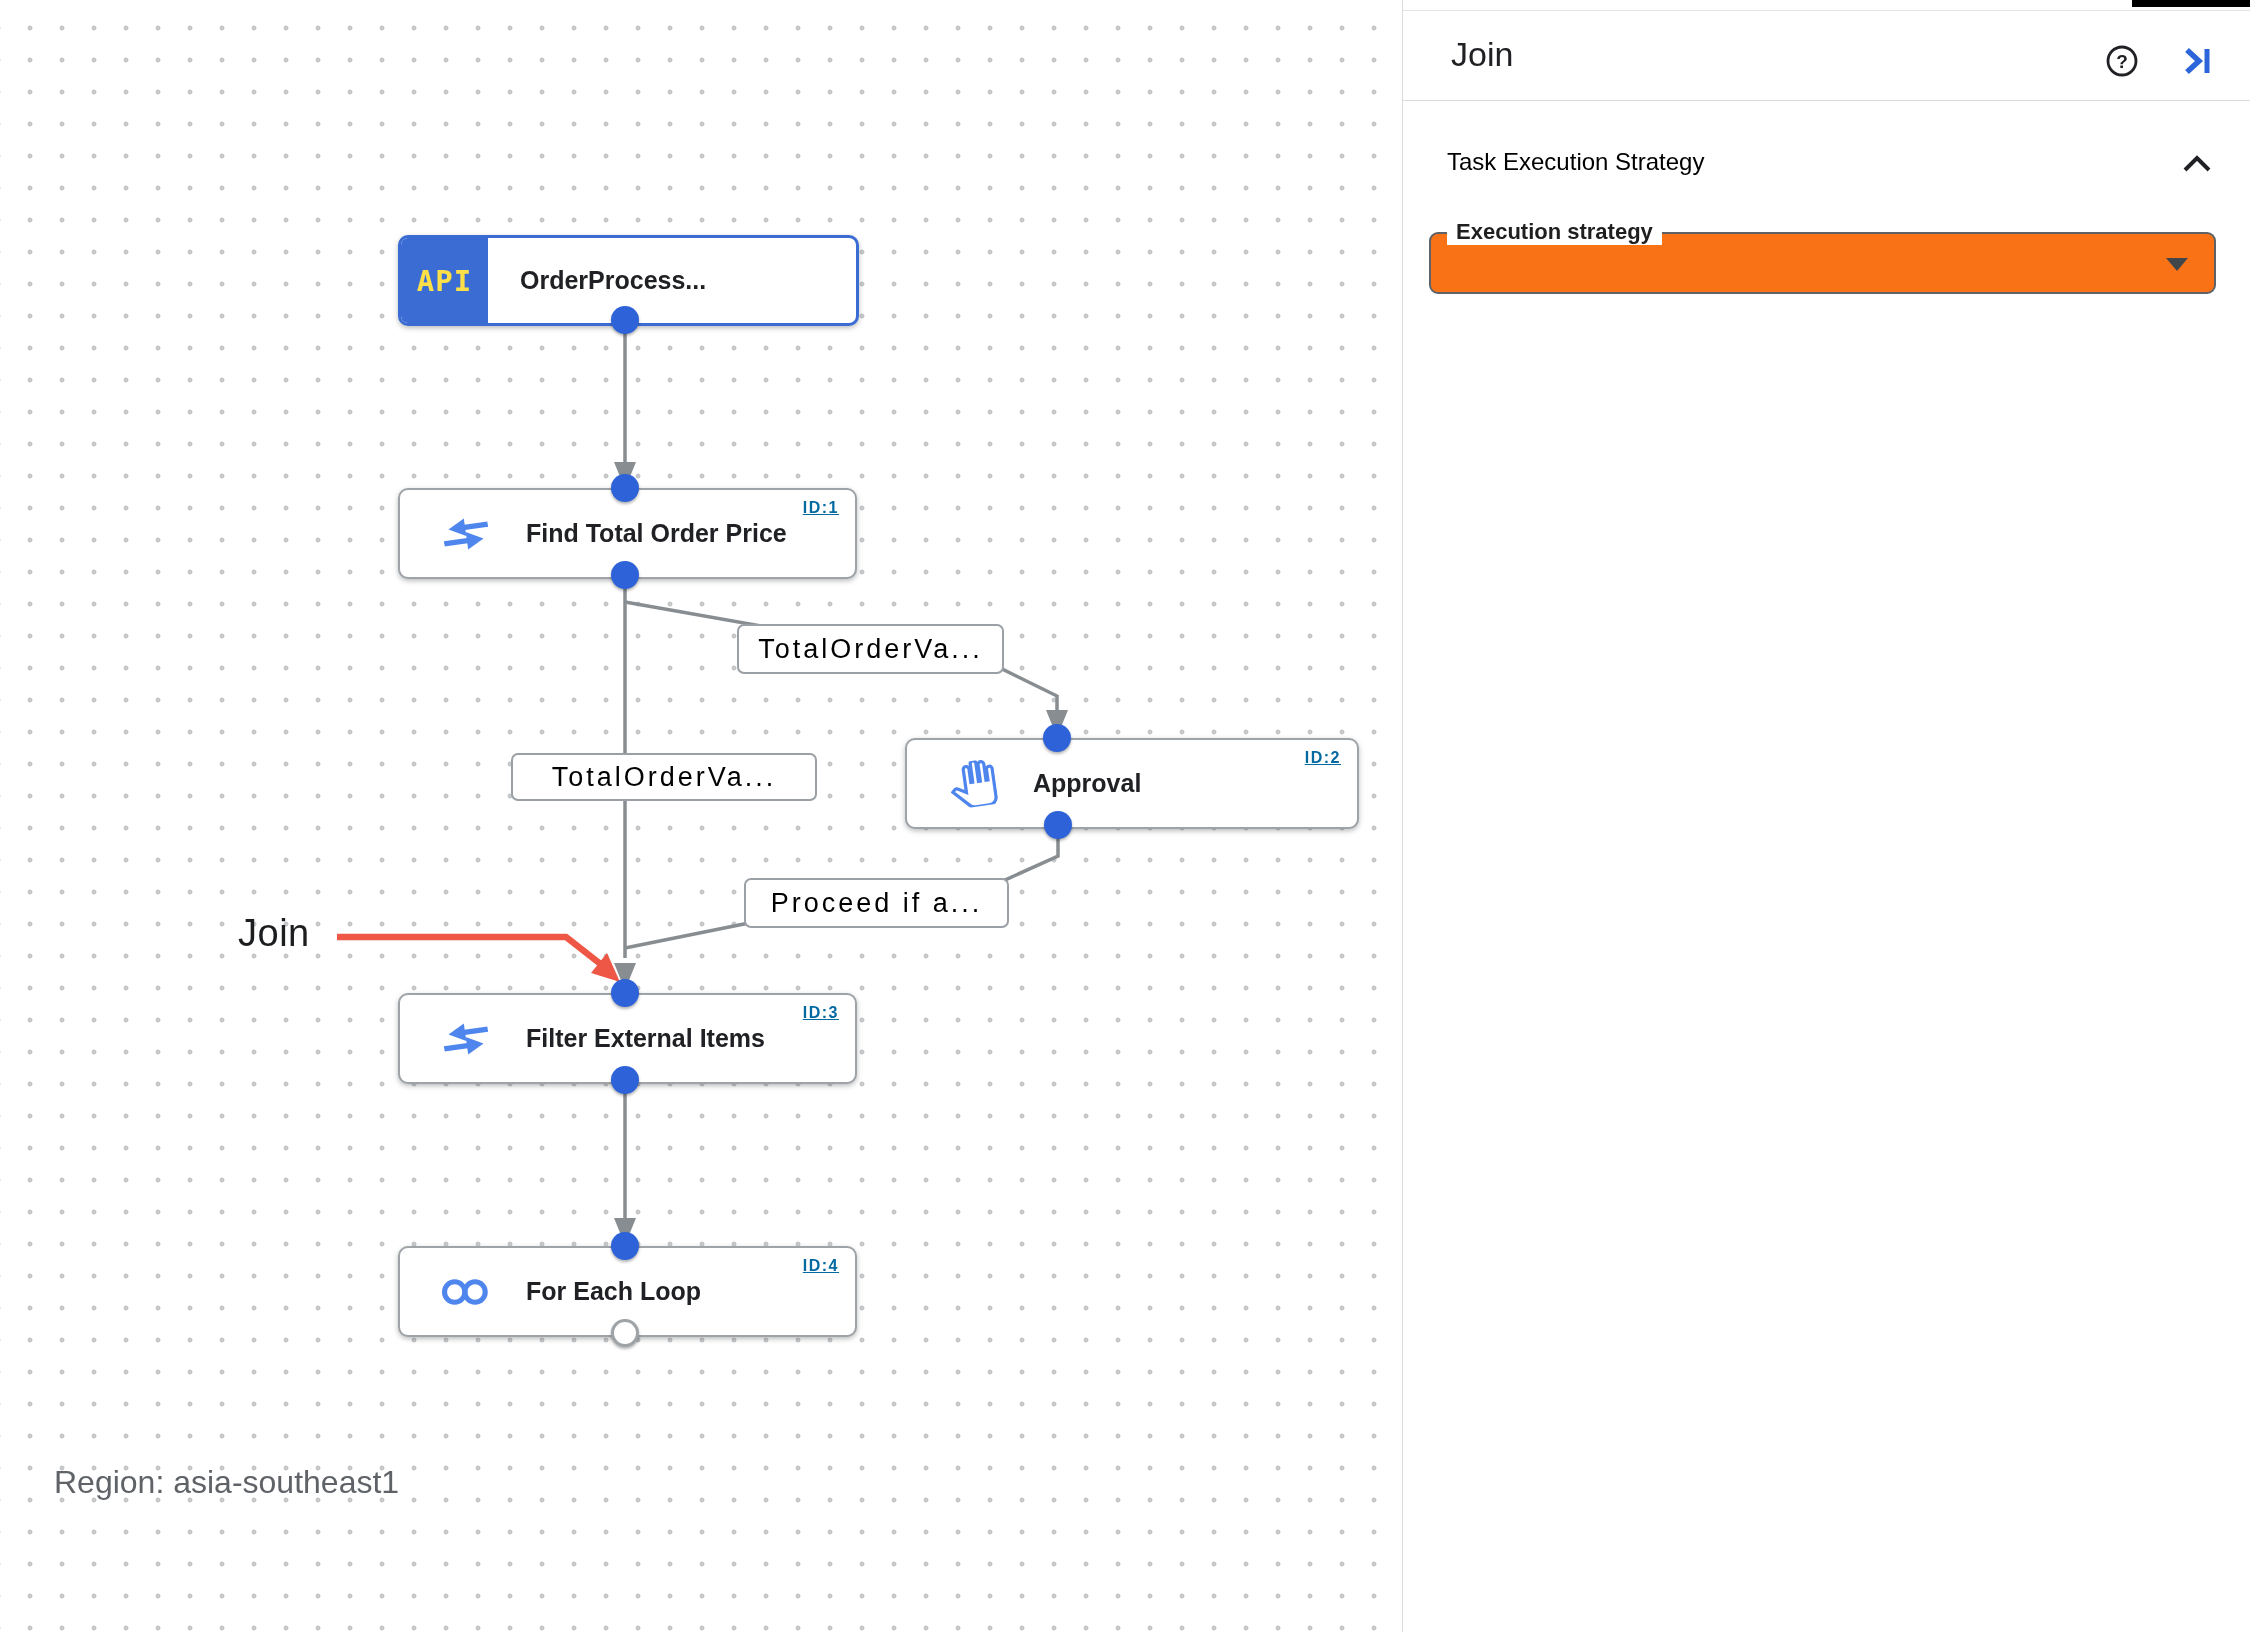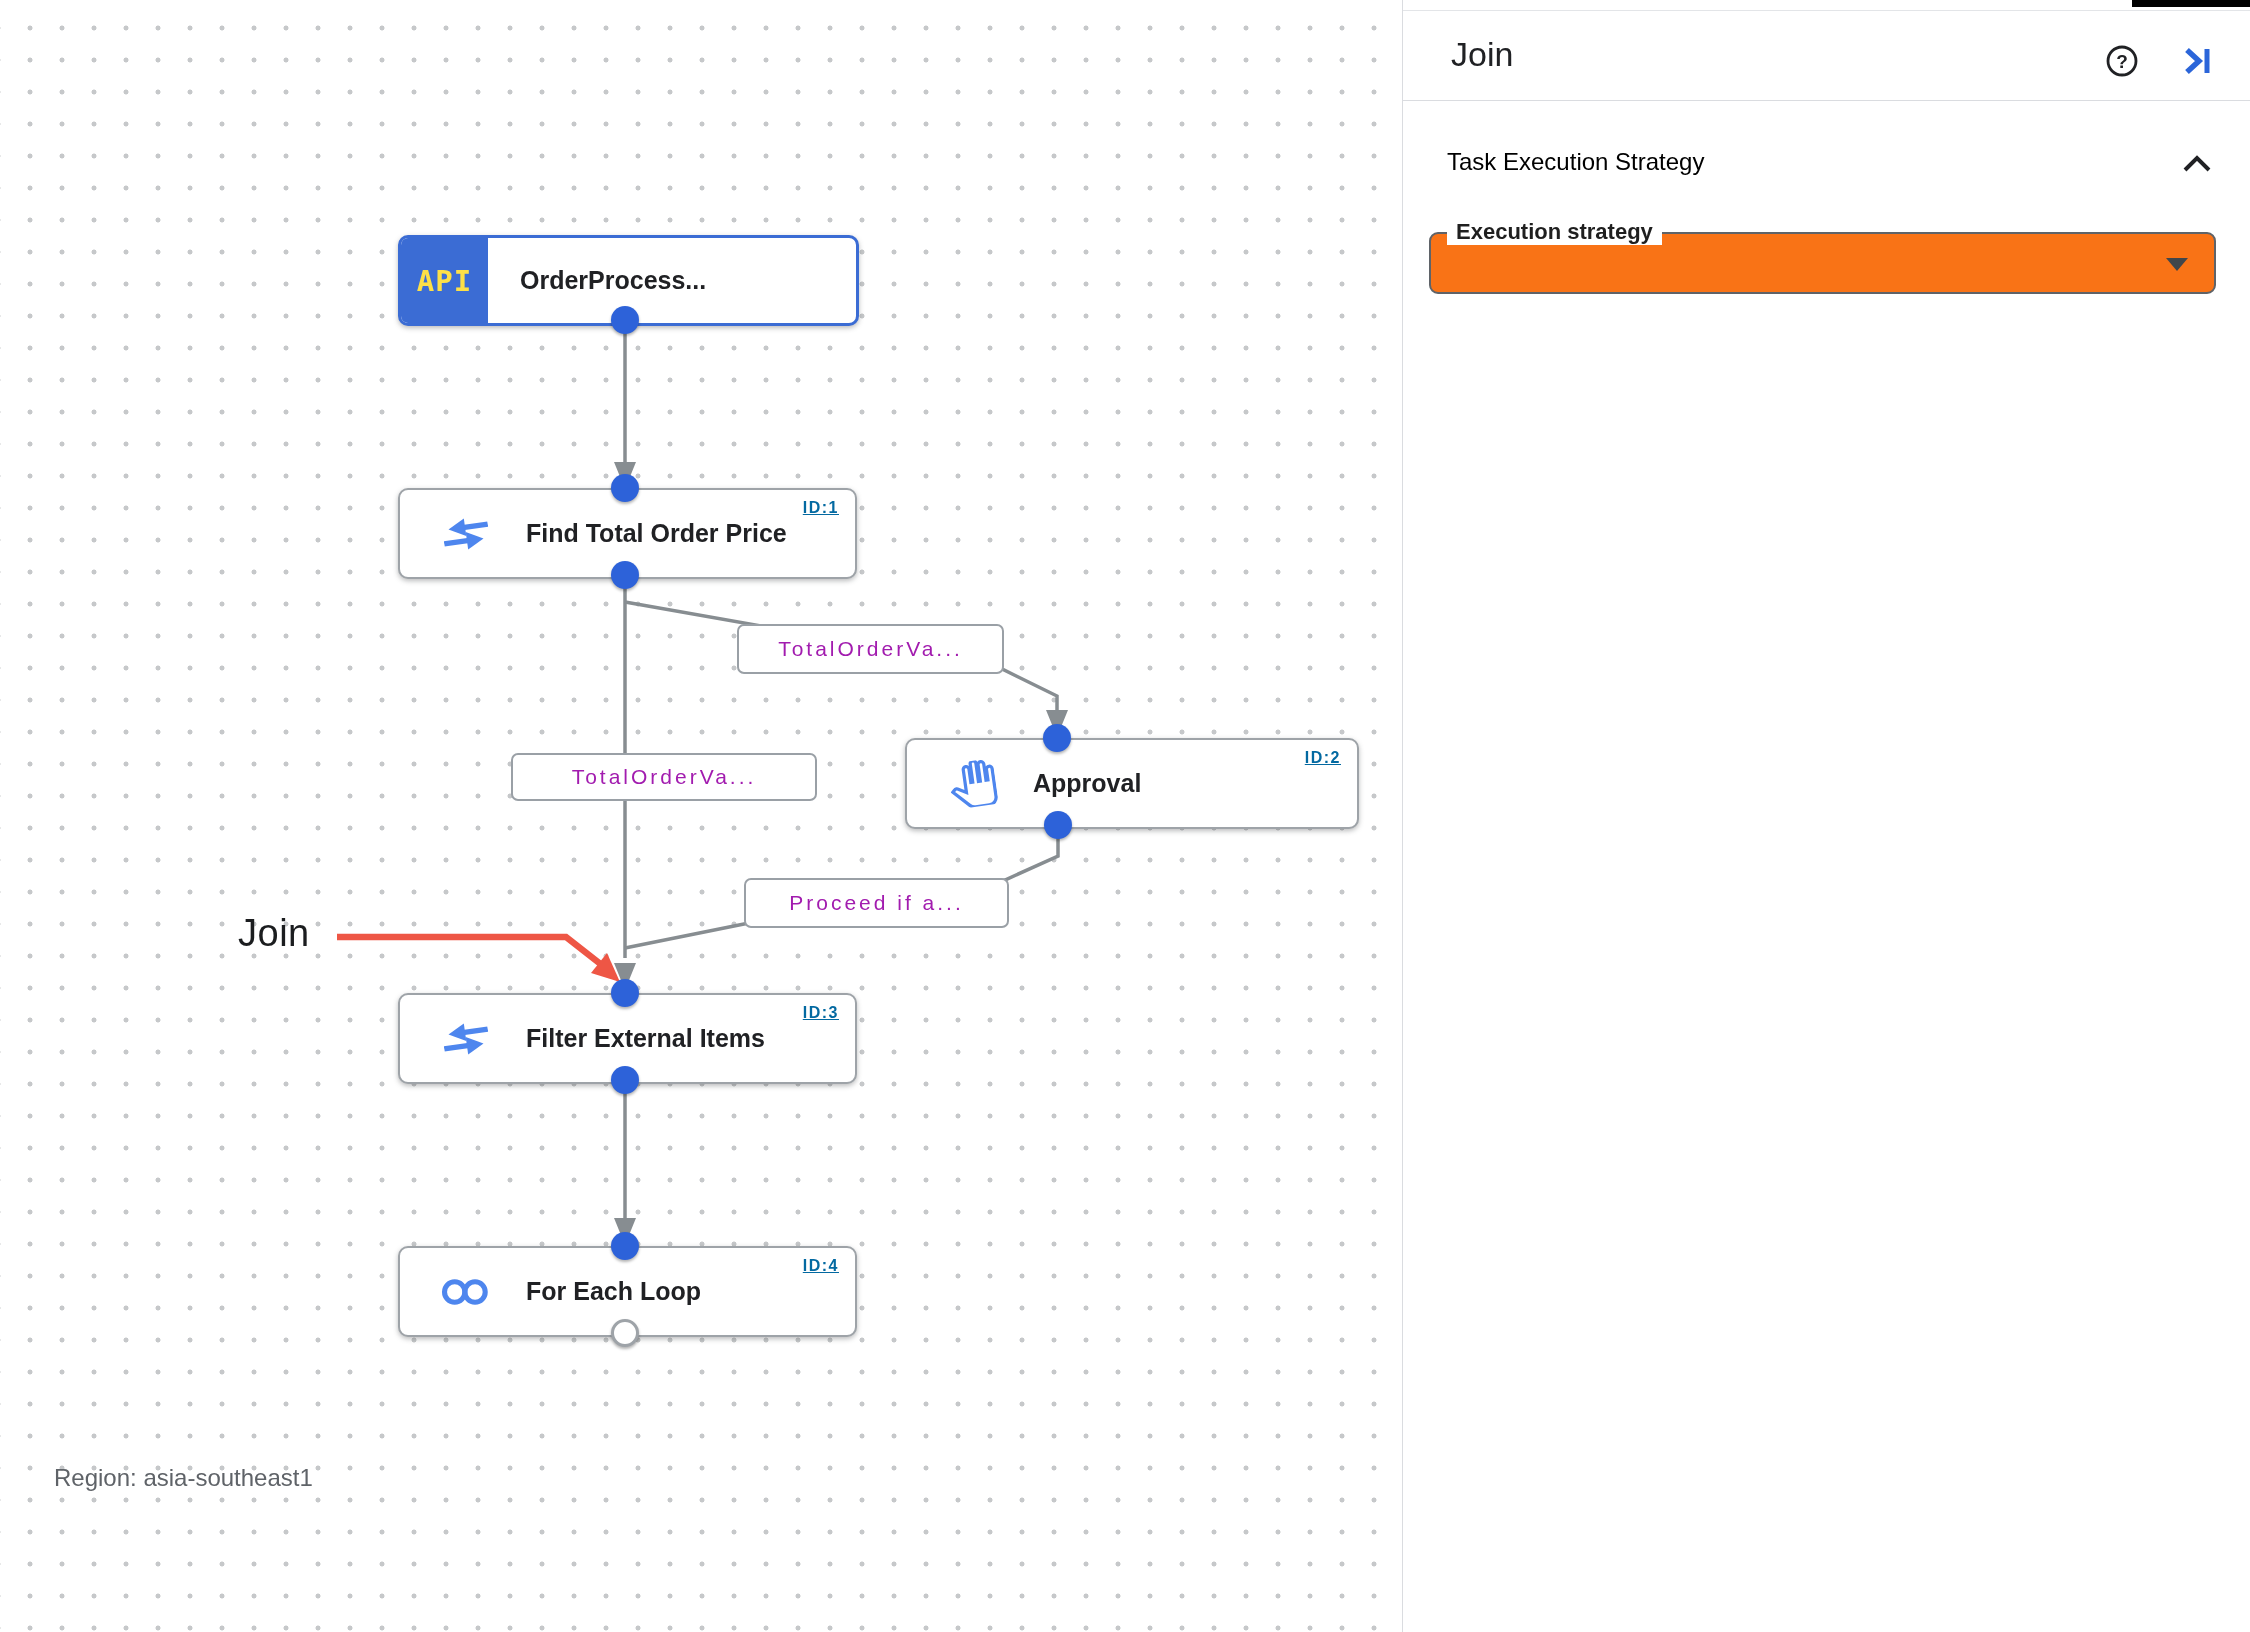--- a/index.html
+++ b/index.html
@@ -31,30 +31,30 @@
   #node-filter{left:398px;top:993px;width:455px;height:87px;}
   #node-foreach{left:398px;top:1246px;width:455px;height:87px;}
 
   
   .port{position:absolute;width:28px;height:28px;border-radius:50%;background:#2d62d9;
         z-index:5;box-shadow:0 2px 3px rgba(0,0,0,.3);box-sizing:border-box;}
   .port.empty{background:#fff;border:3.5px solid #9ea3a8;}
 
   
   .edge-label{position:absolute;background:#fff;border:2px solid #9aa0a6;border-radius:7px;
-      display:flex;align-items:center;justify-content:center;font-size:21px;letter-spacing:3px;
-      color:#a21caf;z-index:2;white-space:nowrap;}
+      display:flex;align-items:center;justify-content:center;font-size:27px;letter-spacing:3px;
+      color:#000000;z-index:2;white-space:nowrap;}
   #elabel-branch{left:737px;top:624px;width:263px;height:46px;}
   #elabel-main{left:511px;top:753px;width:302px;height:44px;}
   #elabel-return{left:744px;top:878px;width:261px;height:46px;}
 
   
   #join-annotation-text{position:absolute;left:238px;top:912px;font-size:38px;color:#1b1d1f;
       z-index:6;letter-spacing:.5px;}
-  #region-label{position:absolute;left:54px;top:1464px;font-size:24px;color:#5f6368;z-index:2;}
+  #region-label{position:absolute;left:54px;top:1464px;font-size:32px;color:#5f6368;z-index:2;}
 
   
   #panel{position:absolute;left:1402px;top:0;width:848px;height:1632px;background:#fff;
          border-left:1px solid #dadce0;box-sizing:border-box;}
   #panel-topline{position:absolute;left:0;top:10px;width:100%;height:1px;background:#e3e5e8;}
   #panel-header{position:absolute;left:0;top:11px;width:100%;height:90px;
                 border-bottom:1px solid #dadce0;box-sizing:border-box;}
   #panel-title{position:absolute;left:48px;top:24px;font-size:34px;color:#202124;}
   .hdr-btn{position:absolute;top:30px;width:40px;height:40px;display:flex;align-items:center;
            justify-content:center;background:none;border:none;padding:0;cursor:pointer;}

